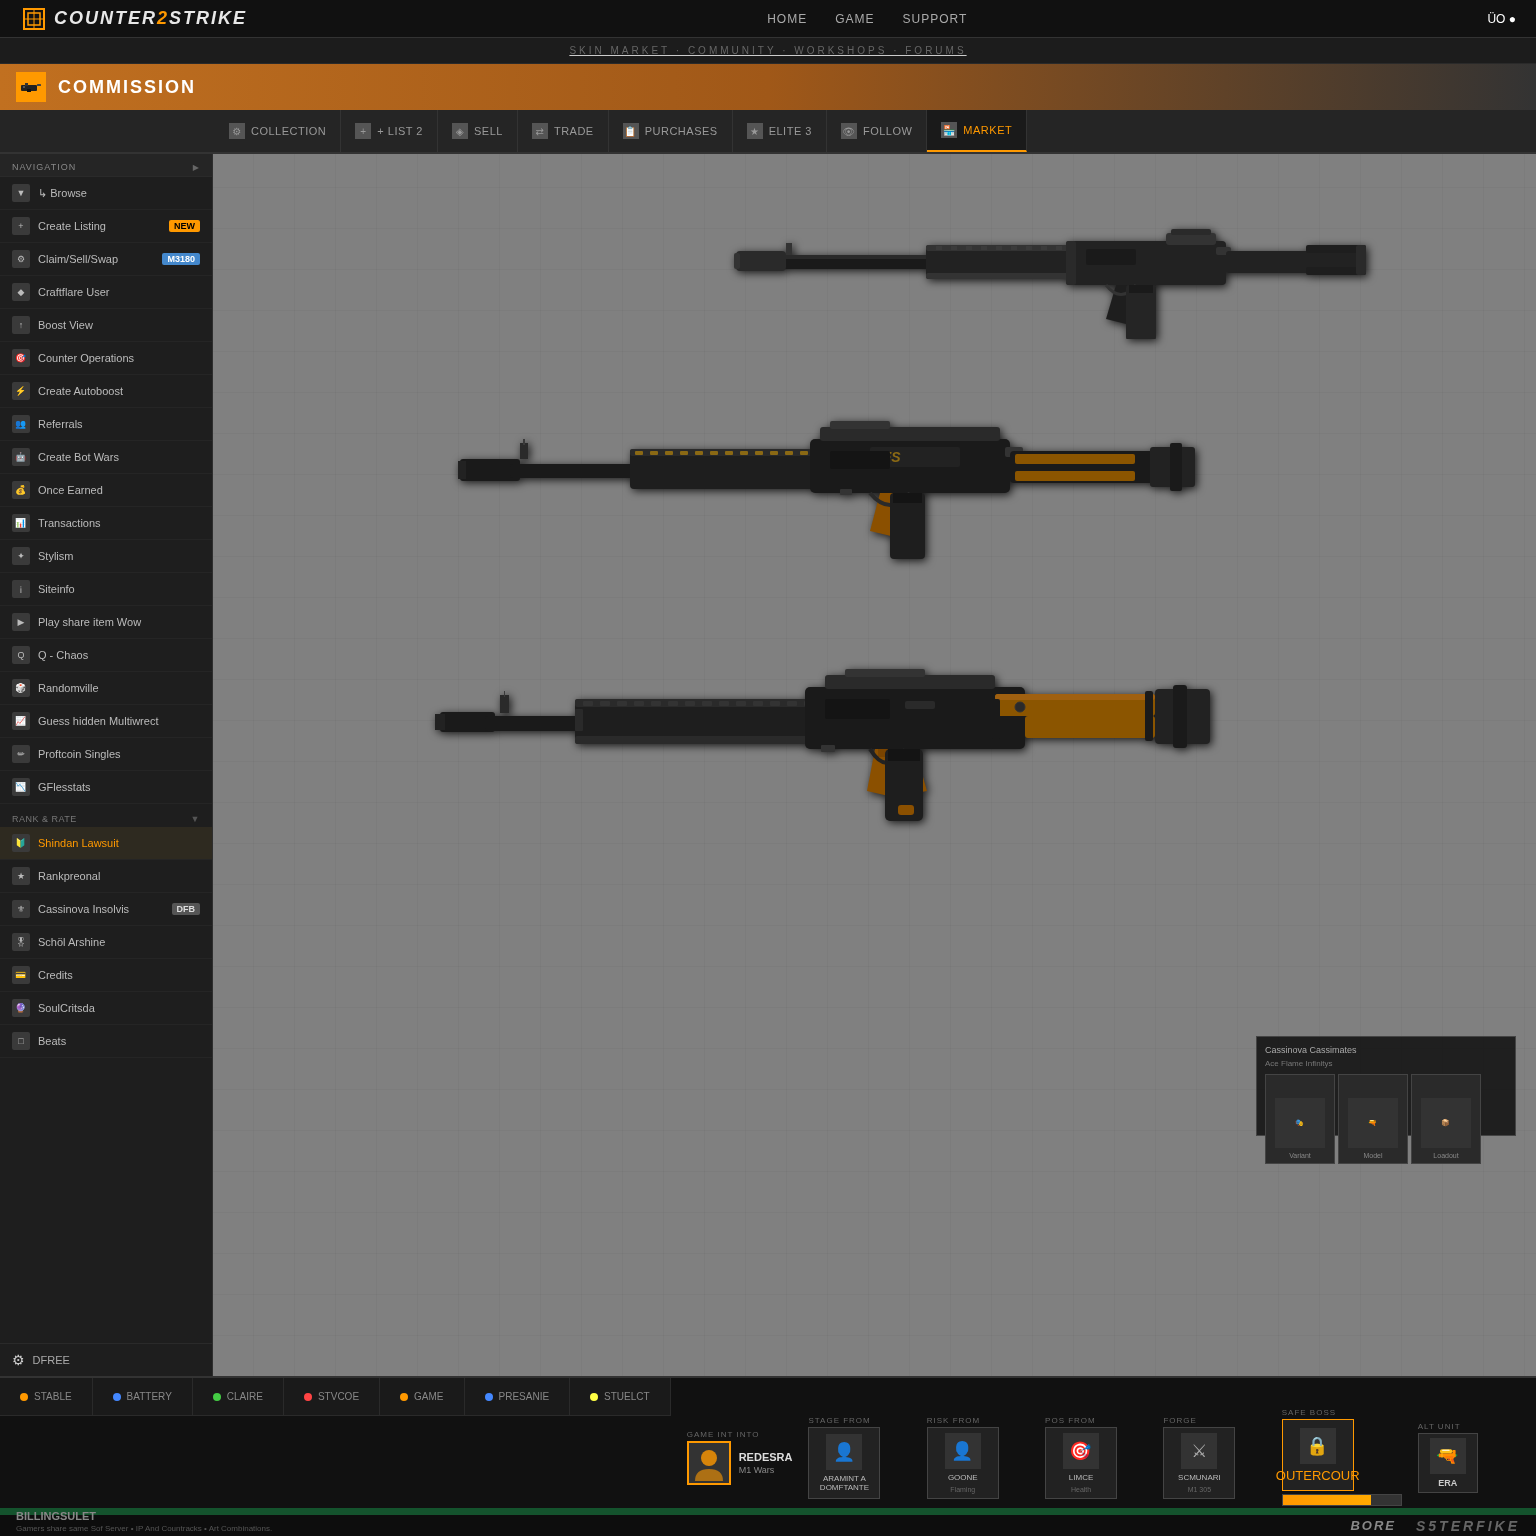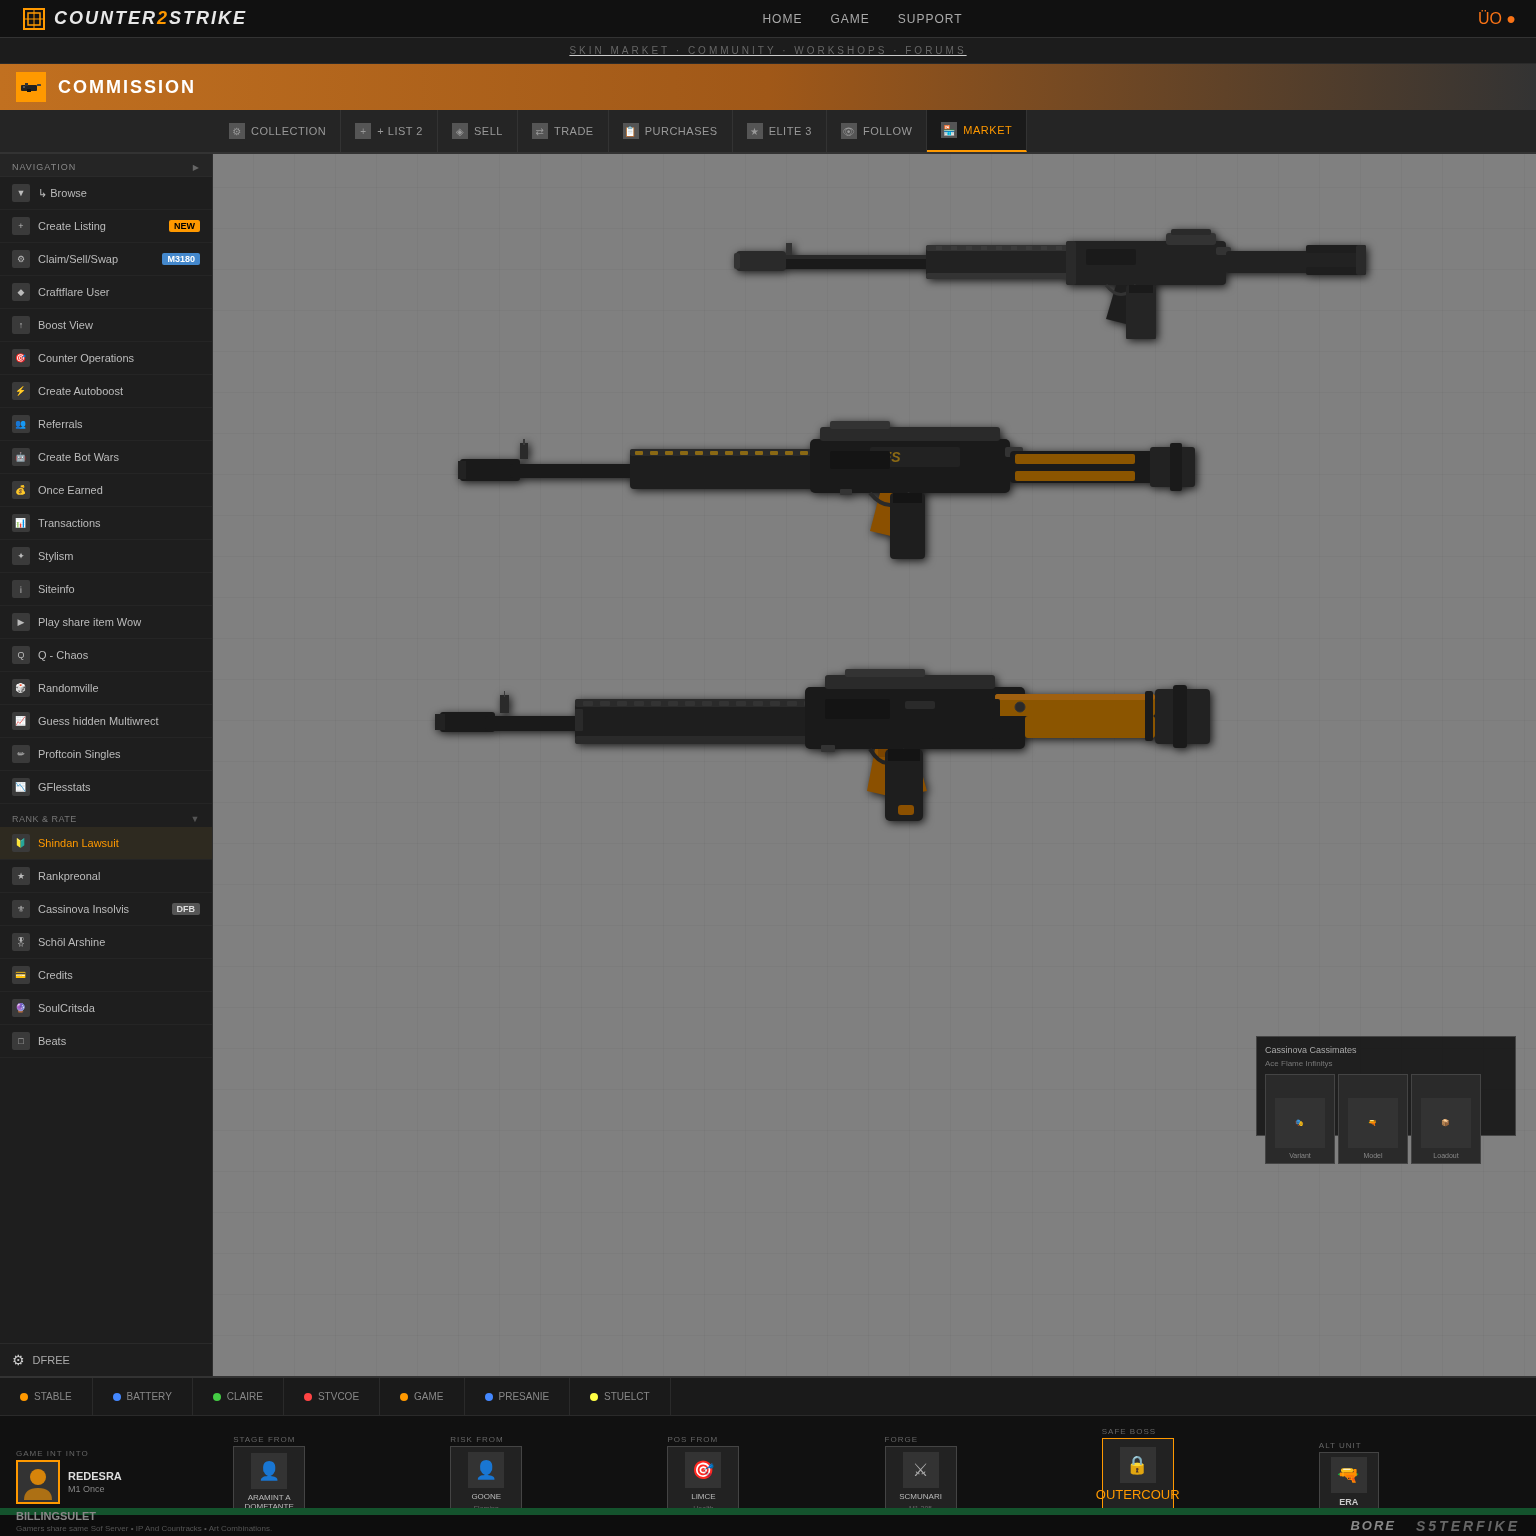--- a/index.html
+++ b/index.html
@@ -51,22 +51,22 @@
       cursor: pointer;
       text-transform: uppercase;
       letter-spacing: 1px;
     }
     #top-nav-right {
       display: flex;
       align-items: center;
       gap: 12px;
     }
     #user-info {
-      font-size: 16px;
-      color: #f97316;
+      font-size: 12px;
+      color: #ffffff;
     }
 
     
     #subtitle-bar {
       position: absolute;
       top: 38px; left: 0;
       width: 100%;
       height: 26px;
       background: #1c1c1c;
       display: flex;
@@ -296,21 +296,20 @@
 
     
     #bottom-bar {
       position: absolute;
       bottom: 0; left: 0;
       width: 100%;
       height: 160px;
       background: #111;
       border-top: 2px solid #333;
       display: flex;
-      flex-direction: column;
     }
 
     #bottom-tabs {
       height: 38px;
       background: #1a1a1a;
       display: flex;
       align-items: stretch;
       border-bottom: 1px solid #2a2a2a;
     }
     .bottom-tab {
@@ -900,21 +899,21 @@
       </div>
       <div class="bottom-section-content">
         <div class="bottom-avatar">
           <svg width="36" height="36" viewBox="0 0 36 36">
             <circle cx="18" cy="13" r="8" fill="#f90" opacity="0.8"></circle>
             <path d="M4,36 Q4,24 18,24 Q32,24 32,36" fill="#f90" opacity="0.6"></path>
           </svg>
         </div>
         <div style="display:flex; flex-direction:column; gap:2px;">
           <span style="font-size:11px; color:#ddd; font-weight:700;">REDESRA</span>
-          <span style="font-size:9px; color:#888;">M1 Once</span>
+          <span style="font-size:9px; color:#888;">M1 Wars</span>
         </div>
       </div>
     </div>
 
     <div class="bottom-section">
       <div class="bottom-section-label">STAGE FROM</div>
       <div class="bottom-item-card">
         <div class="card-icon">👤</div>
         <span style="font-size:8px; color:#bbb;">ARAMINT
 A DOMFTANTE</span>

